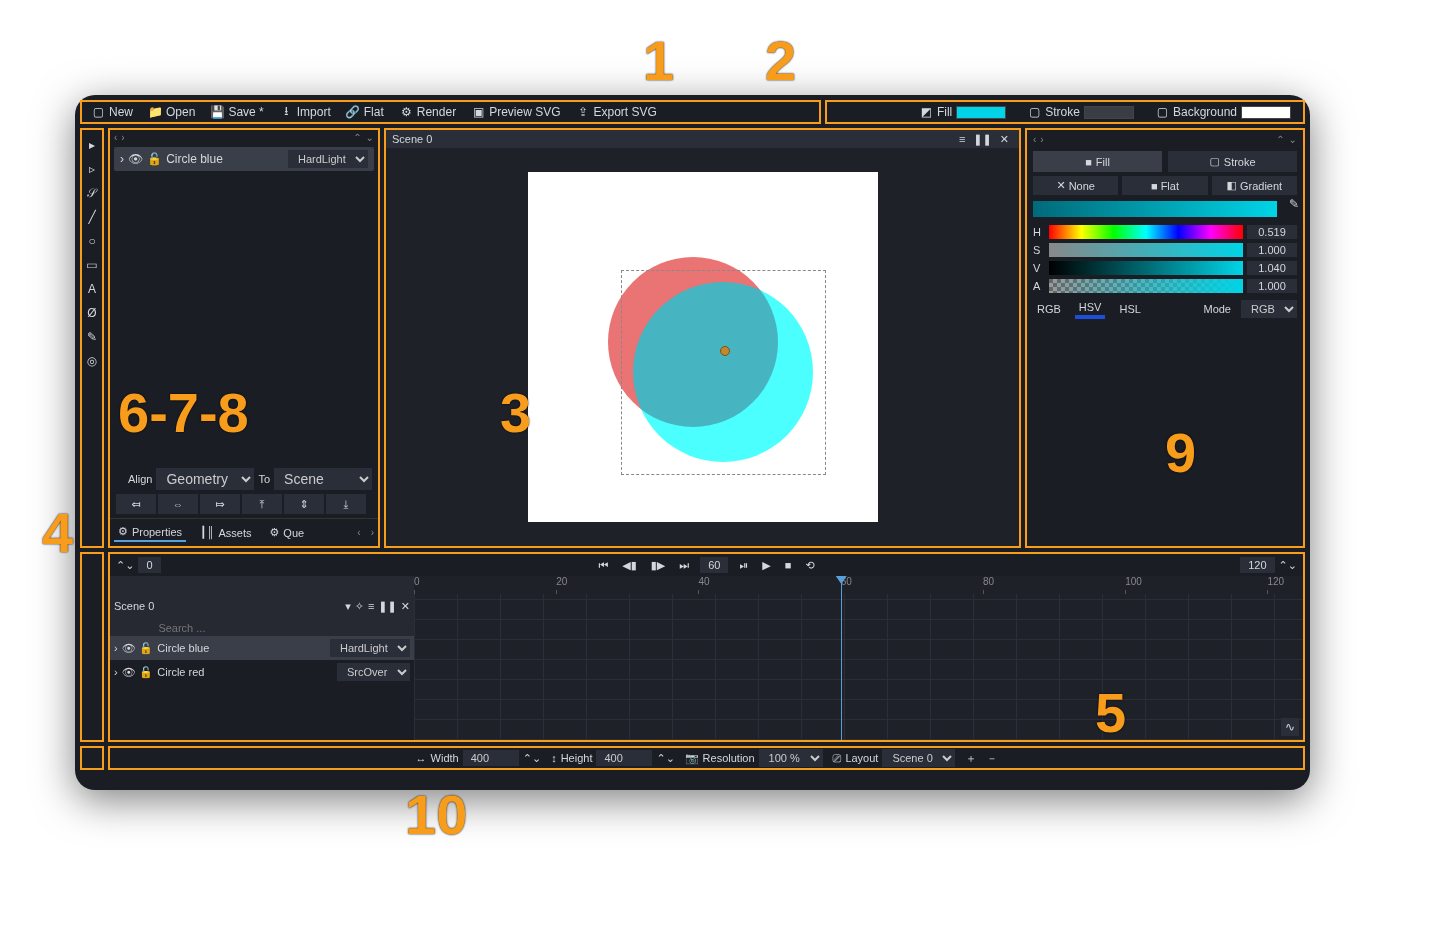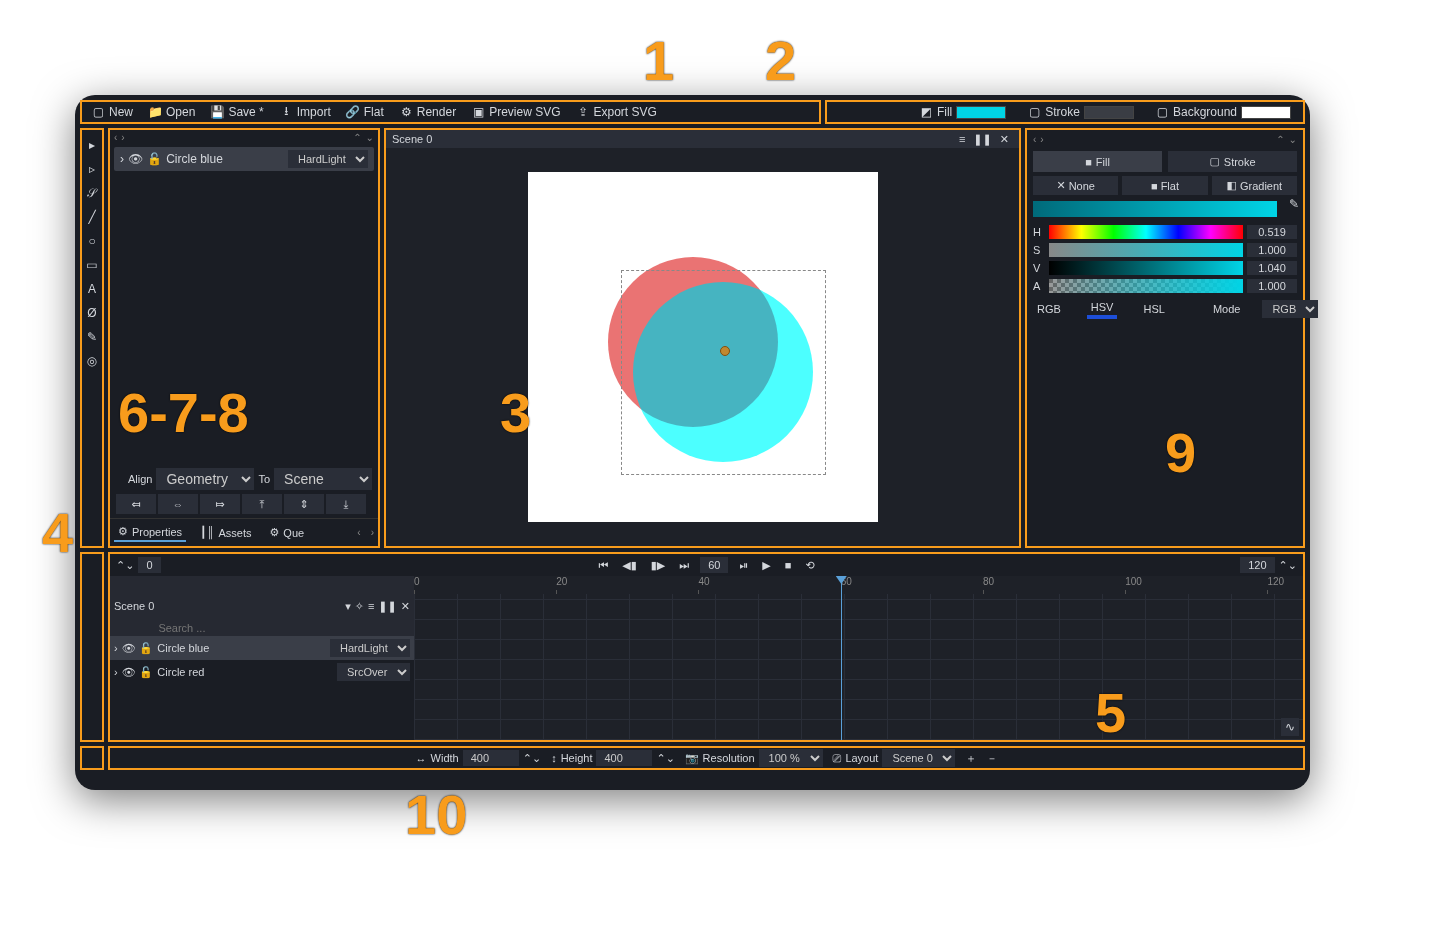--- a/index.html
+++ b/index.html
@@ -75,21 +75,21 @@
 .hsva-row .lbl { width: 12px; }
 .hsva-slider { flex: 1; height: 14px; }
 .hue-bg { background: linear-gradient(90deg, red, yellow, lime, cyan, blue, magenta, red); }
 .sat-bg { background: linear-gradient(90deg, #888, #00d4e6); }
 .val-bg { background: linear-gradient(90deg, #000, #00d4e6); }
 .alpha-bg { background: repeating-conic-gradient(#999 0 25%, #666 0 50%) 0 0/8px 8px; position: relative; }
 .alpha-bg::after { content:''; position:absolute; inset:0; background: linear-gradient(90deg, transparent, #00d4e6); }
 .hsva-val { width: 50px; background: #2a2e38; text-align: center; padding: 1px; }
 .hex-row { display: flex; align-items: center; gap: 6px; padding: 4px; font-size: 11px; }
 .hex-input { flex: 1; background: #2a2e38; border: none; color: #ccc; padding: 2px 4px; font-size: 11px; }
-.mode-row { display: flex; align-items: center; gap: 22px; padding: 4px; font-size: 11px; }
+.mode-row { display: flex; align-items: center; gap: 10px; padding: 4px; font-size: 11px; }
 .mode-tab { cursor: pointer; padding: 2px 4px; }
 .mode-tab.active { border-bottom: 4px solid #1d4ed8; }
 
 .row-timeline { height: 190px; margin-top: 4px; display: flex; gap: 4px; }
 .tl-left-spacer { width: 24px; }
 .timeline-panel { flex: 1; display: flex; flex-direction: column; }
 .tl-controls { height: 22px; display: flex; align-items: center; justify-content: center; gap: 8px; font-size: 11px; position: relative; }
 .tl-frame-left { position: absolute; left: 6px; display: flex; align-items: center; gap: 4px; }
 .tl-frame-right { position: absolute; right: 6px; display: flex; align-items: center; gap: 4px; }
 .tl-btn { cursor: pointer; padding: 0 3px; }

